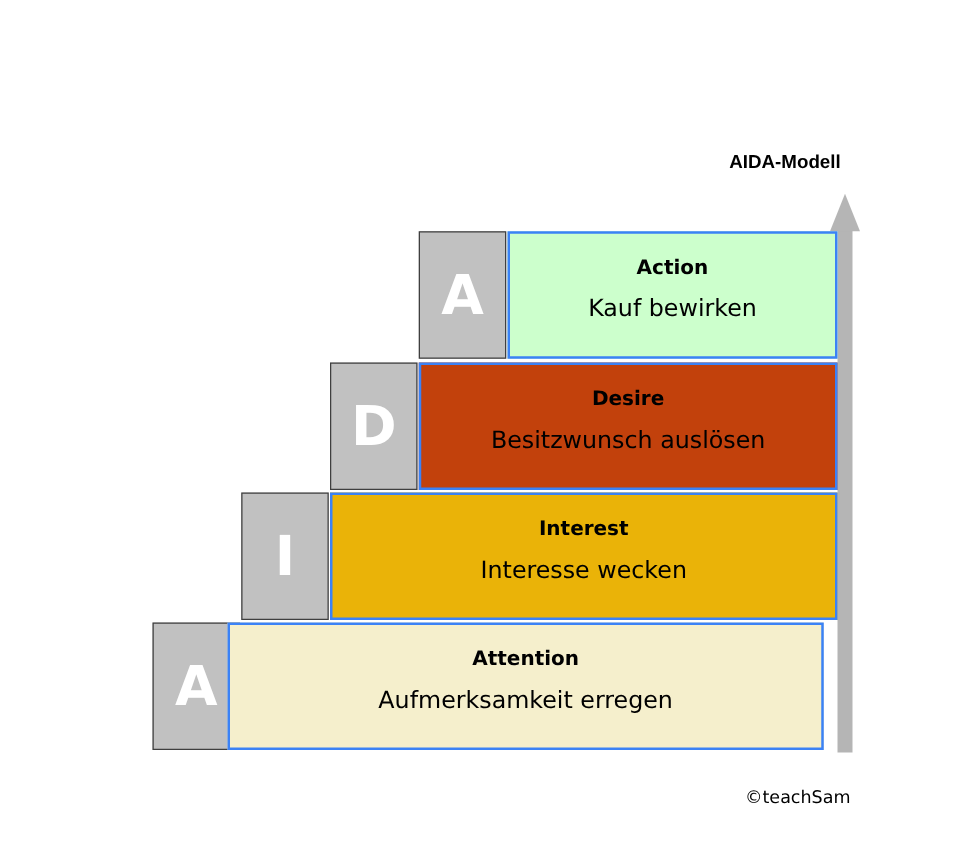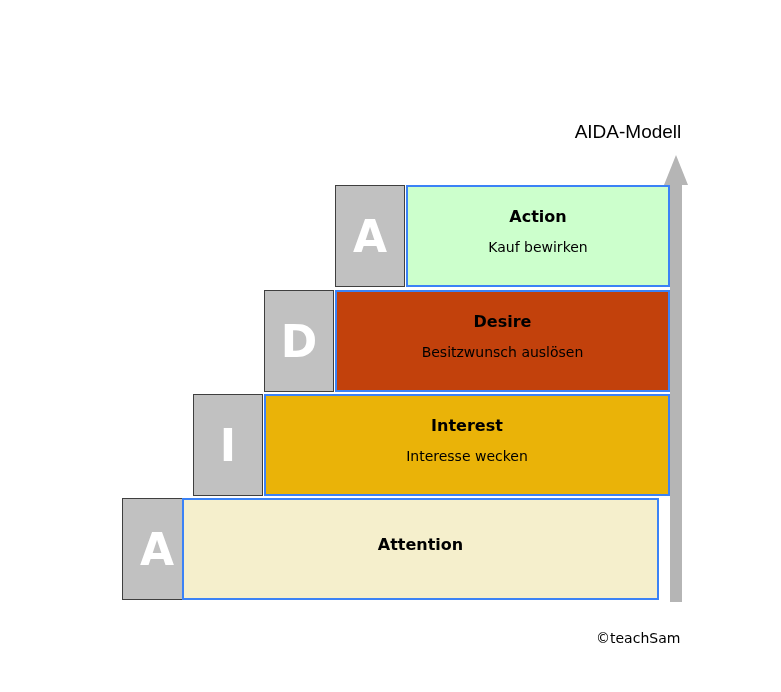--- a/index.html
+++ b/index.html
@@ -15,22 +15,22 @@
     background: #ffffff;
     overflow: hidden;
   }
   .diagram-title {
     position: absolute;
     left: 560px;
     top: 121px;
     width: 136px;
     text-align: center;
     font-family: "Liberation Sans", sans-serif;
-    font-weight: normal;
-    font-size: 19px;
+    font-weight: bold;
+    font-size: 15px;
     color: #000000;
     white-space: nowrap;
   }
   
   .arrow-shaft {
     position: absolute;
     left: 670px;
     top: 182px;
     width: 12px;
     height: 420px;
@@ -70,21 +70,21 @@
     justify-content: center;
     gap: 13px;
     padding-bottom: 10px;
   }
   .step-name {
     font-size: 16px;
     font-weight: bold;
     color: #000000;
   }
   .step-desc {
-    font-size: 14px;
+    font-size: 19px;
     color: #000000;
   }
   
   .row-0 .letter-box { left: 335px; top: 185px; }
   .row-0 .content-box { left: 406px; top: 185px; width: 264px; }
   .row-1 .letter-box { left: 264px; top: 290px; }
   .row-1 .content-box { left: 335px; top: 290px; width: 335px; }
   .row-2 .letter-box { left: 193px; top: 394px; }
   .row-2 .content-box { left: 264px; top: 394px; width: 406px; }
   .row-3 .letter-box { left: 122px; top: 498px; }
@@ -130,18 +130,19 @@
     <div class="content-box" style="background-color: #eab308;">
       <div class="step-name">Interest</div>
       <div class="step-desc">Interesse wecken</div>
     </div>
   </div>
 
   <div class="step row-3">
     <div class="letter-box" style="background-color: rgb(193, 193, 193);">A</div>
     <div class="content-box" style="background-color: rgb(245, 239, 204);">
       <div class="step-name">Attention</div>
+      <div class="step-desc">Aufmerksamkeit erregen</div>
     </div>
   </div>
 
   <div class="copyright">©teachSam</div>
 
 </div>
 
 </body></html>

